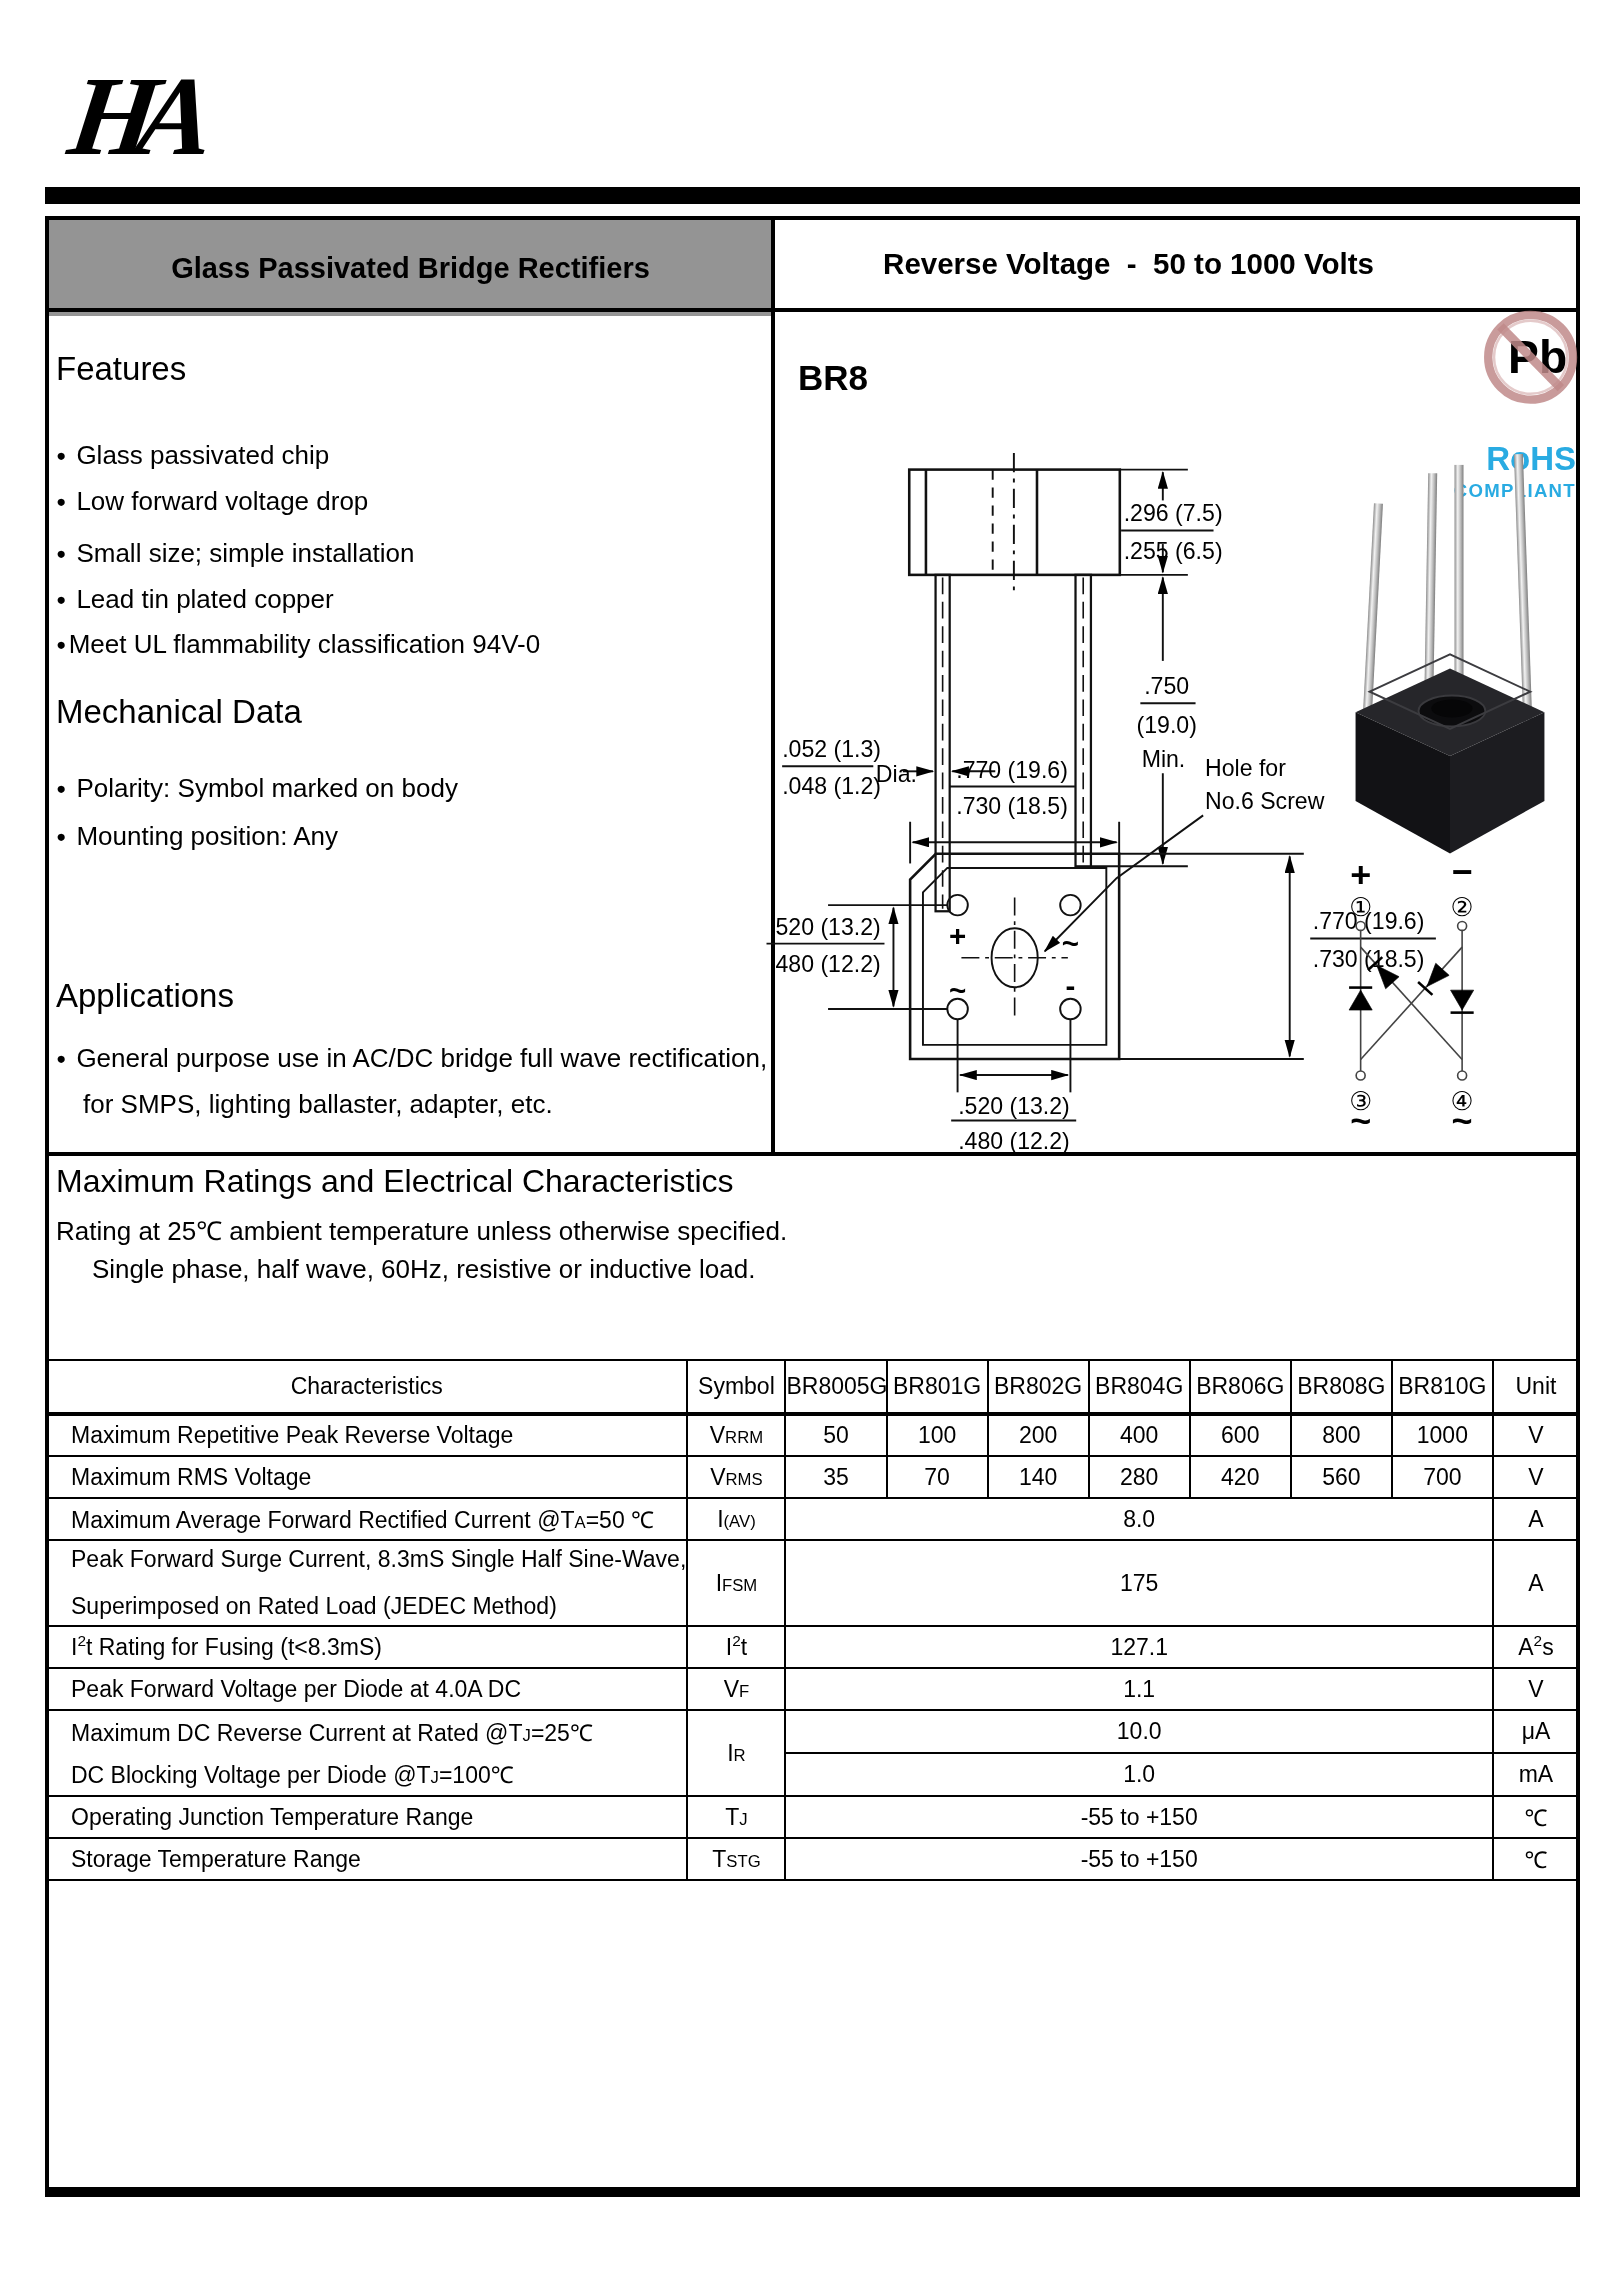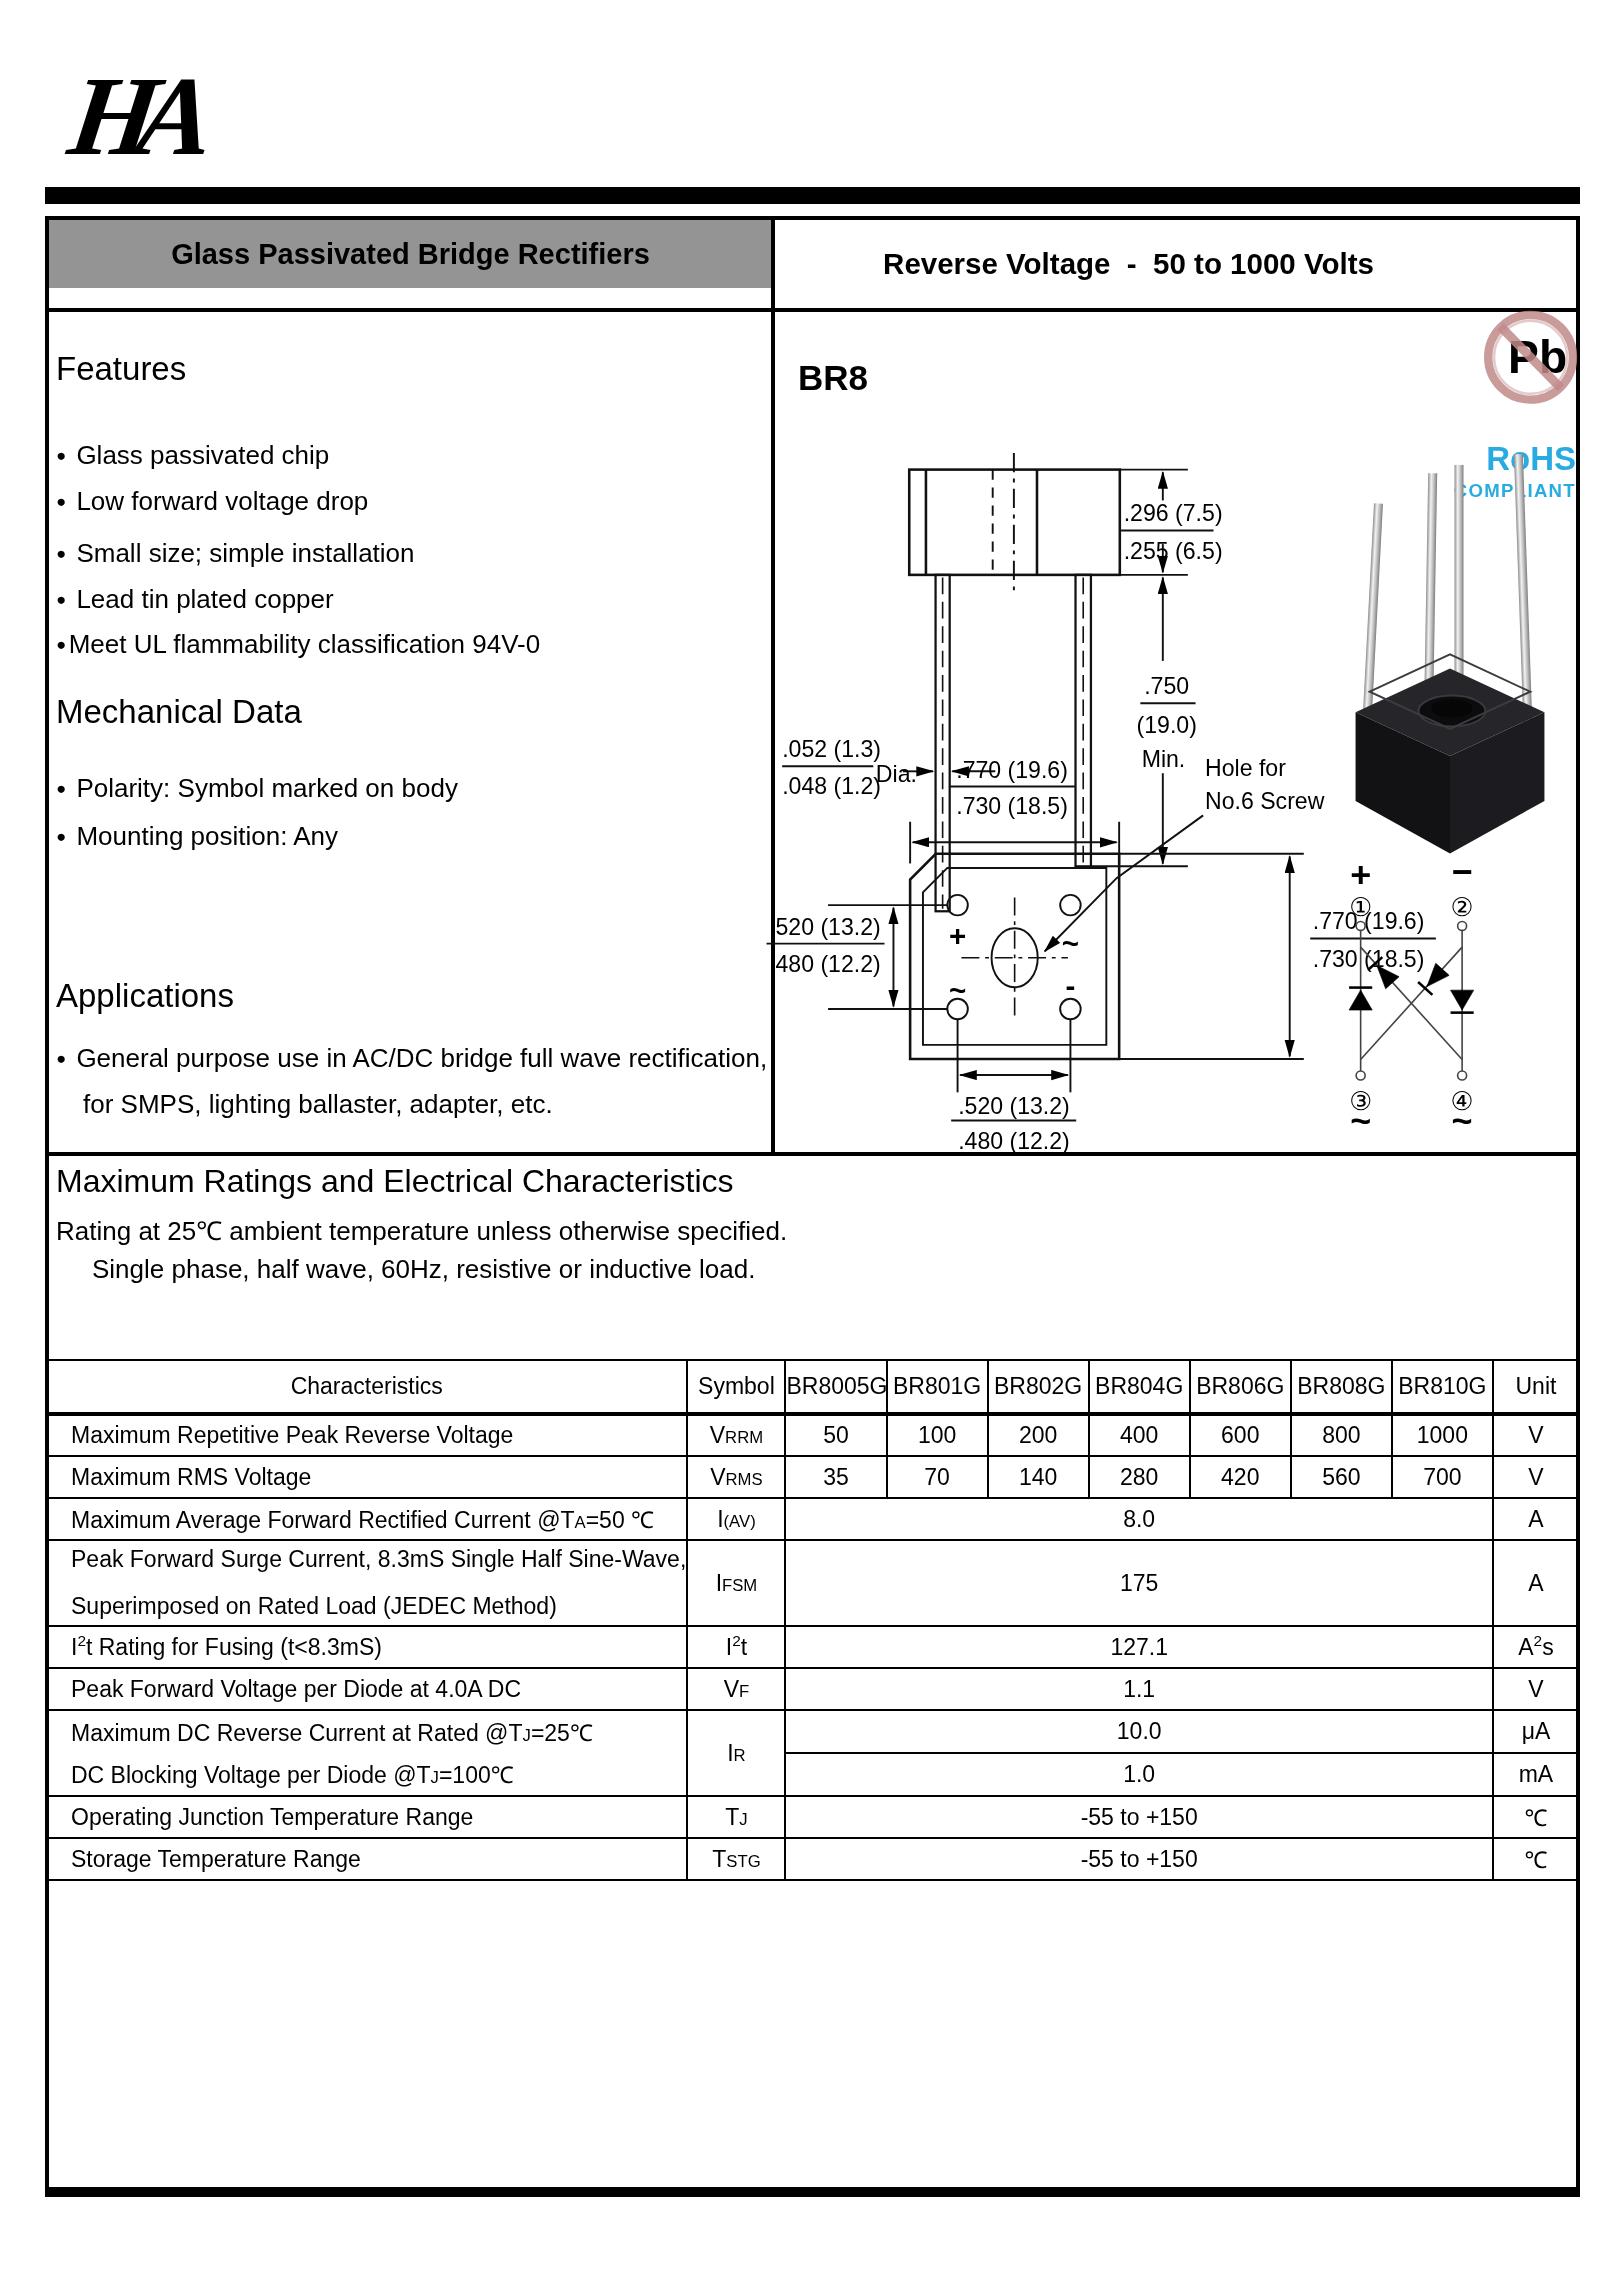--- a/index.html
+++ b/index.html
@@ -44,21 +44,21 @@
   <div class="abs logo" style="left:71px;top:59px;">HA</div>
 
 
   <div class="line" style="left:45px;top:187px;width:1535px;height:16.7px;"></div>
 
   <div class="line" style="left:45px;top:216px;width:1535px;height:3.9px;"></div>
   <div class="line" style="left:45px;top:216px;width:3.9px;height:1981px;"></div>
   <div class="line" style="left:1576px;top:216px;width:3.9px;height:1981px;"></div>
   <div class="line" style="left:45px;top:2187px;width:1535px;height:10.3px;"></div>
 
-  <div class="abs hdr-left" style="left:49px;top:220px;width:723px;height:68px;">
+  <div class="abs hdr-left" style="left:49px;top:220px;width:723px;height:96px;">
     <span>Glass Passivated Bridge Rectifiers</span>
   </div>
   <div class="abs hdr-right" style="left:775px;top:220px;width:707px;height:88px;">
     <span>Reverse Voltage  -  50 to 1000 Volts</span>
   </div>
   <div class="line" style="left:45px;top:308px;width:1535px;height:3.9px;"></div>
   <div class="line" style="left:771px;top:216px;width:3.9px;height:940px;"></div>
 
   <div class="abs sec-head" style="left:56px;top:350px;">Features</div>
 

